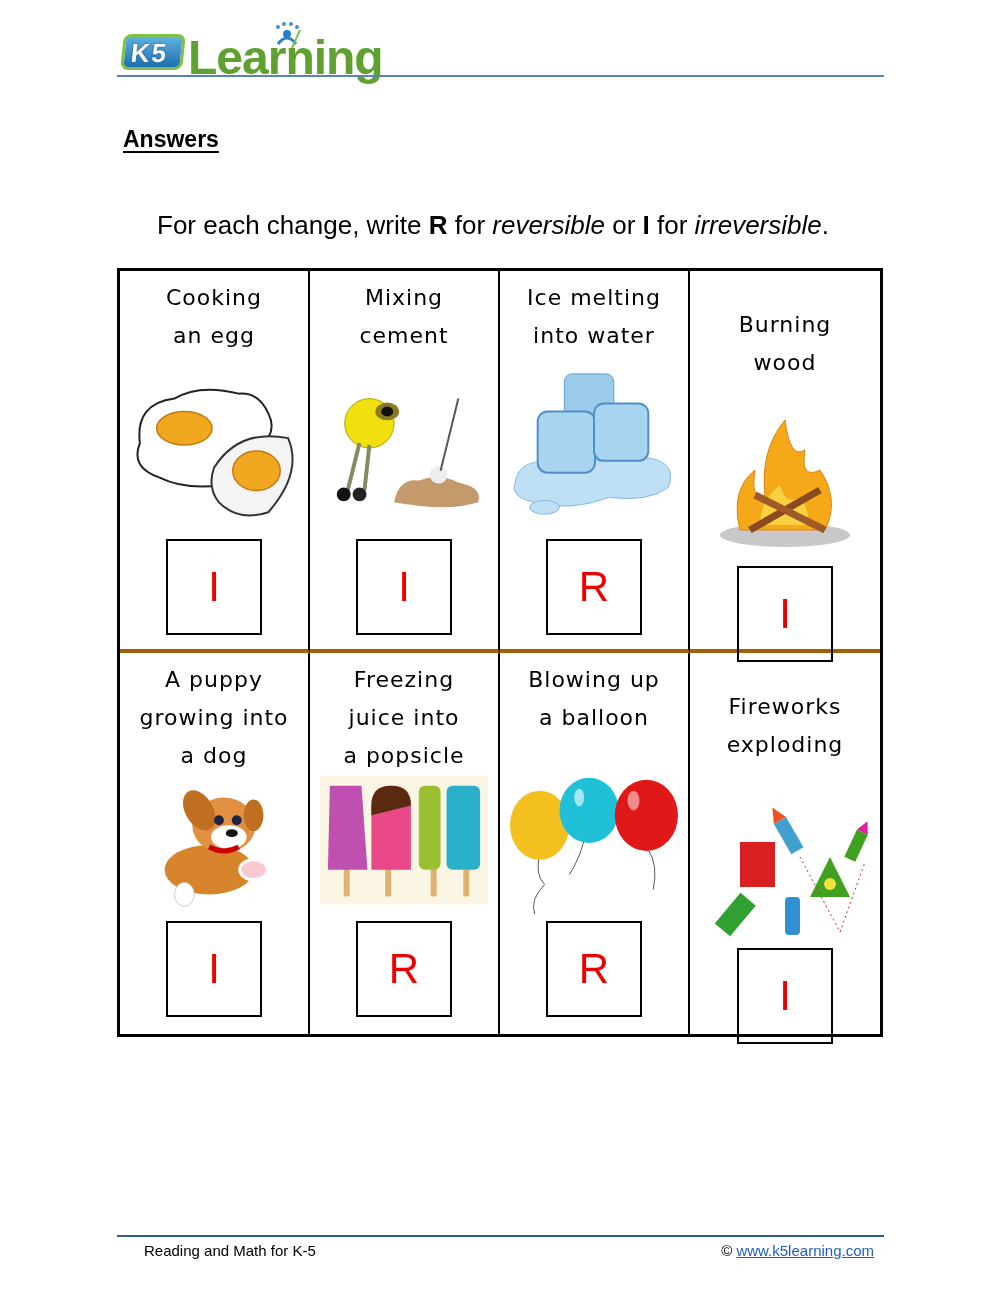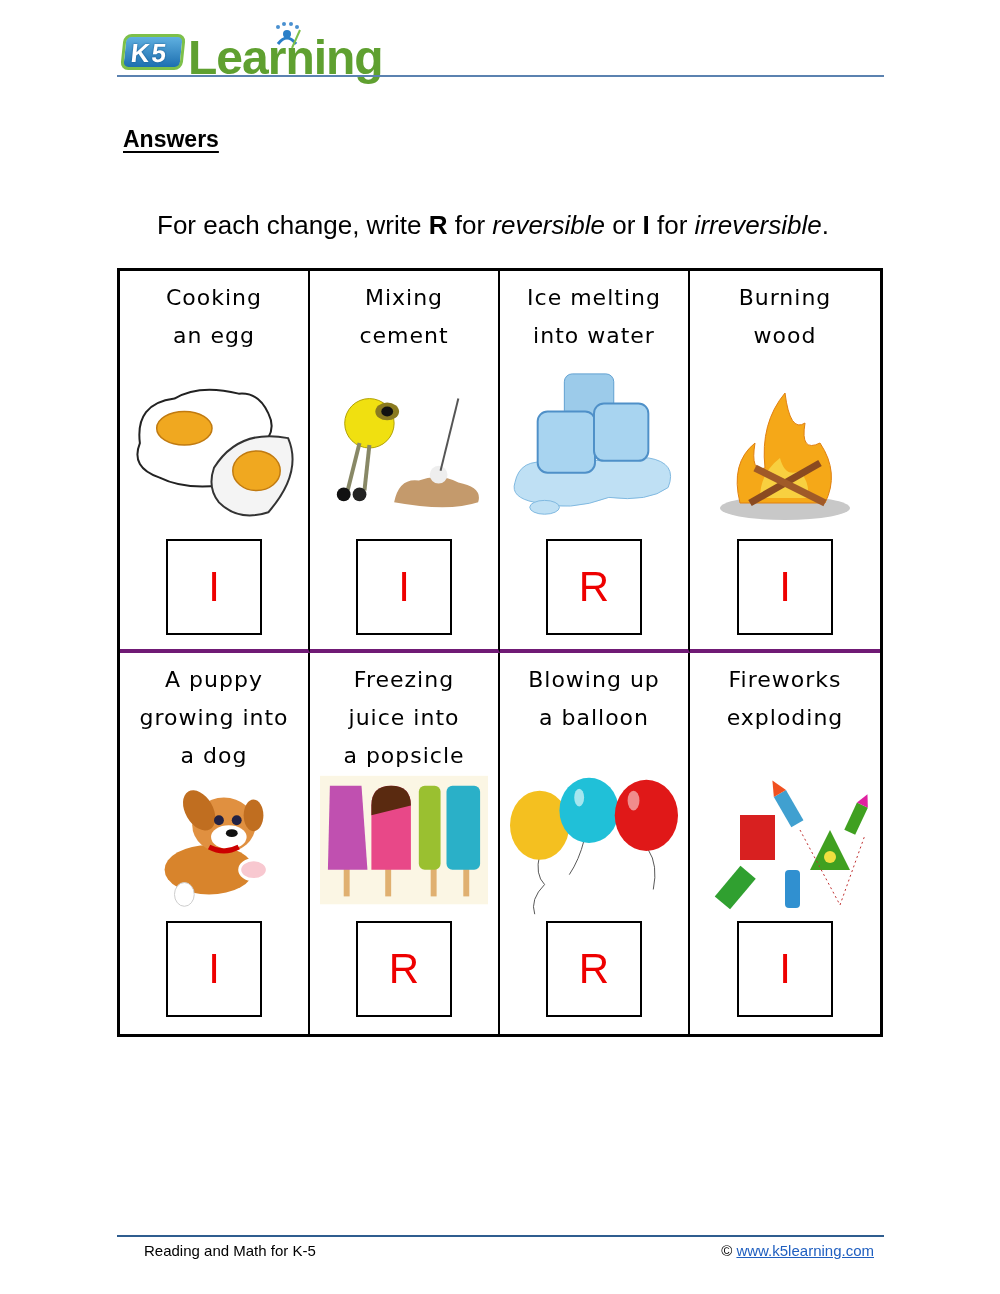--- a/index.html
+++ b/index.html
@@ -16,22 +16,22 @@
   .logo-figure { position:absolute; left:150px; top:0; width:30px; height:30px; }
   .header-rule { position:absolute; left:117px; top:75px; width:767px; height:2px; background:#5b82b0; }
   .title { position:absolute; left:123px; top:126px; font-size:23px; font-weight:bold;
            text-decoration:underline; text-underline-offset:4px; }
   .instructions { position:absolute; left:123px; top:210px; font-size:26px; white-space:nowrap;margin-left:34px; }
   .instructions i { font-style:italic; }
   .grid { position:absolute; left:117px; top:268px; width:766px; height:769px;
           border:3px solid #000; box-sizing:border-box; display:grid;
           grid-template-columns:repeat(4,1fr); grid-template-rows:1fr 1fr; }
   .cell { position:relative; border-right:2px solid #000; border-bottom:0; box-sizing:border-box; }
-  .cell:nth-child(4n) { border-right:0; }
-  .cell.row1 { border-bottom:4px solid #701a75; }
+  .cell:nth-child(4n) { border-right:0;margin-top:27px; }
+  .cell.row1 { border-bottom:4px solid #a16207; }
   .cell-label { position:absolute; top:8px; left:0; right:0; text-align:center;
        font-family:"DejaVu Sans", sans-serif; font-size:22px; line-height:38px; letter-spacing:1px; }
   .cell-img { position:absolute; left:10px; right:10px; top:92px; height:170px; }
   .row2 .cell-img { top:122px; height:140px; }
   .answer-box { position:absolute; left:50%; margin-left:-48px; top:268px; width:96px; height:96px;
        border:2px solid #000; box-sizing:border-box; display:flex; align-items:center; justify-content:center; }
   .answer-box span { color:#ee0000; font-size:42px; font-family:"Liberation Sans", sans-serif; }
   .footer-rule { position:absolute; left:117px; top:1235px; width:767px; height:2px; background:#2f5d8f; }
   .footer-left { position:absolute; left:123px; top:1242px; font-size:15px;margin-left:21px; }
   .footer-right { position:absolute; right:126px; top:1242px; font-size:15px; }

